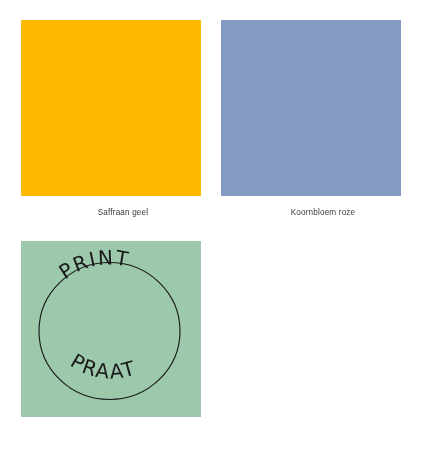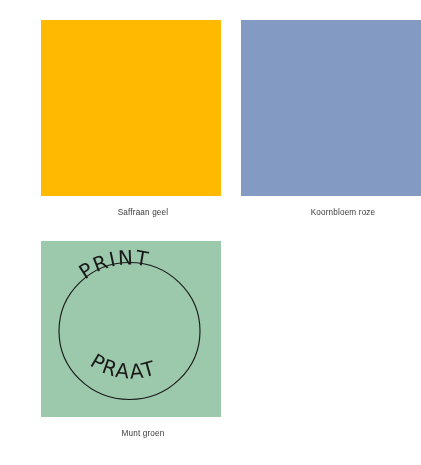--- a/index.html
+++ b/index.html
@@ -26,21 +26,20 @@
     top: 20px;
     width: 380px;
     display: grid;
     grid-template-columns: 180px 180px;
     grid-template-rows: auto auto;
     column-gap: 20px;
     row-gap: 23px;
   }
   .swatch-cell {
     width: 204px;
-    margin-left: 20px;
   }
   .swatch-chip {
     width: 180px;
     height: 176px;
     position: relative;
     overflow: hidden;
   }
   .swatch-label {
     display: block;
     margin-top: 11px;
@@ -97,17 +96,16 @@
             <text font-family="&quot;DejaVu Sans&quot;, sans-serif" font-size="20" fill="#1a1a1a" letter-spacing="1.6" transform="rotate(-1 88.5 90)">
               <textPath href="#arcTop" startOffset="28.5%">PRINT</textPath>
             </text>
 
             <text font-family="&quot;DejaVu Sans&quot;, sans-serif" font-size="20" fill="#1a1a1a" letter-spacing="1.6" transform="rotate(2 88.5 90)">
               <textPath href="#arcBottom" startOffset="27%">PRAAT</textPath>
             </text>
           </svg>
         </div>
       </div>
-      <span class="swatch-label">Munt groen</span>
     </div>
 
   </div>
 </div>
 
 </body></html>

